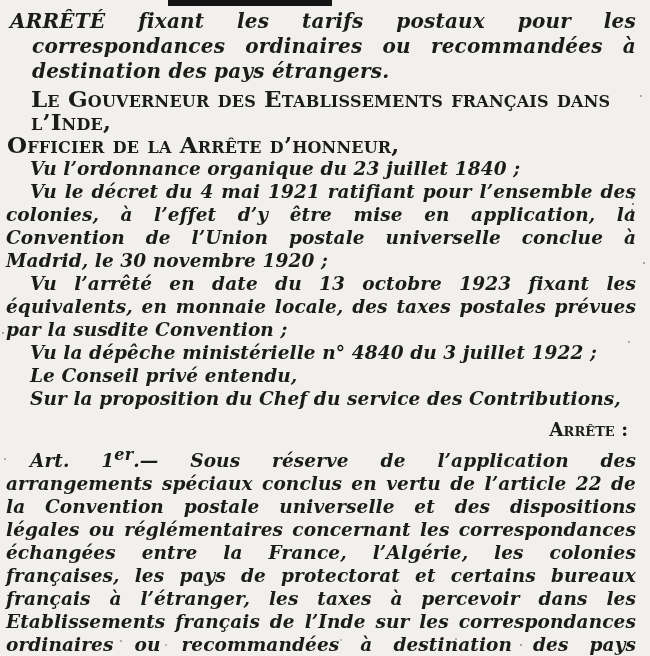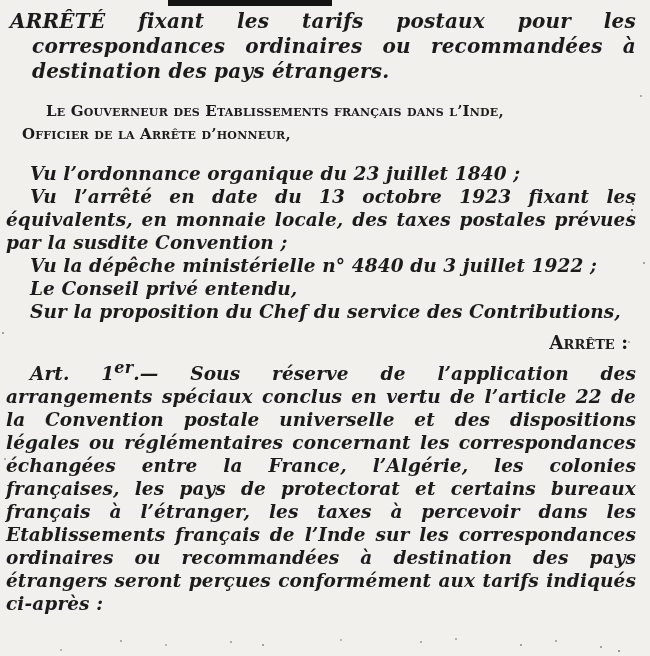--- a/index.html
+++ b/index.html
@@ -41,24 +41,24 @@
     line-height: 25px;
     font-style: italic;
     text-align: justify;
     padding-left: 26px;
     text-indent: -22px;
     letter-spacing: 0.2px;
     margin: 0 0 3px 0;
   }
   .salutation {
     font-variant: small-caps;
-    font-size: 15px;
+    font-size: 23px;
     line-height: 23px;
     letter-spacing: 0.2px;
-    margin: 16px;
+    margin: 1px;
   }
   .salutation .l1 { padding-left: 24px; }
   .salutation .l2 { padding-left: 0; }
   .para {
     font-size: 18.5px;
     line-height: 23px;
     text-align: justify;
     text-indent: 24px;
     letter-spacing: 0.1px;
     margin: 0;
@@ -116,20 +116,21 @@
 
     <p class="decree-title">ARRÊTÉ fixant les tarifs postaux pour les correspondances ordinaires ou recommandées à destination des pays étrangers.</p>
 
     <p class="salutation">
       <span class="l1" style="display:block">Le Gouverneur des Etablissements français dans l’Inde,</span>
       <span class="l2" style="display:block">Officier de la Arrête d’honneur,</span>
     </p>
 
     <p class="para">Vu l’ordonnance organique du 23 juillet 1840 ;</p>
 
+    <p class="para">Vu le décret du 4 mai 1921 ratifiant pour l’ensemble des colonies, à l’effet d’y être mise en application, la Convention de l’Union postale universelle conclue à Madrid, le 30 novembre 1920 ;</p>
 
 
     <p class="para">Vu l’arrêté en date du 13 octobre 1923 fixant les équivalents, en monnaie locale, des taxes postales prévues par la susdite Convention ;</p>
 
     <p class="para">Vu la dépêche ministérielle n° 4840 du 3 juillet 1922 ;</p>
 
     <p class="para">Le Conseil privé entendu,</p>
 
     <p class="para">Sur la proposition du Chef du service des Contributions,</p>
 

